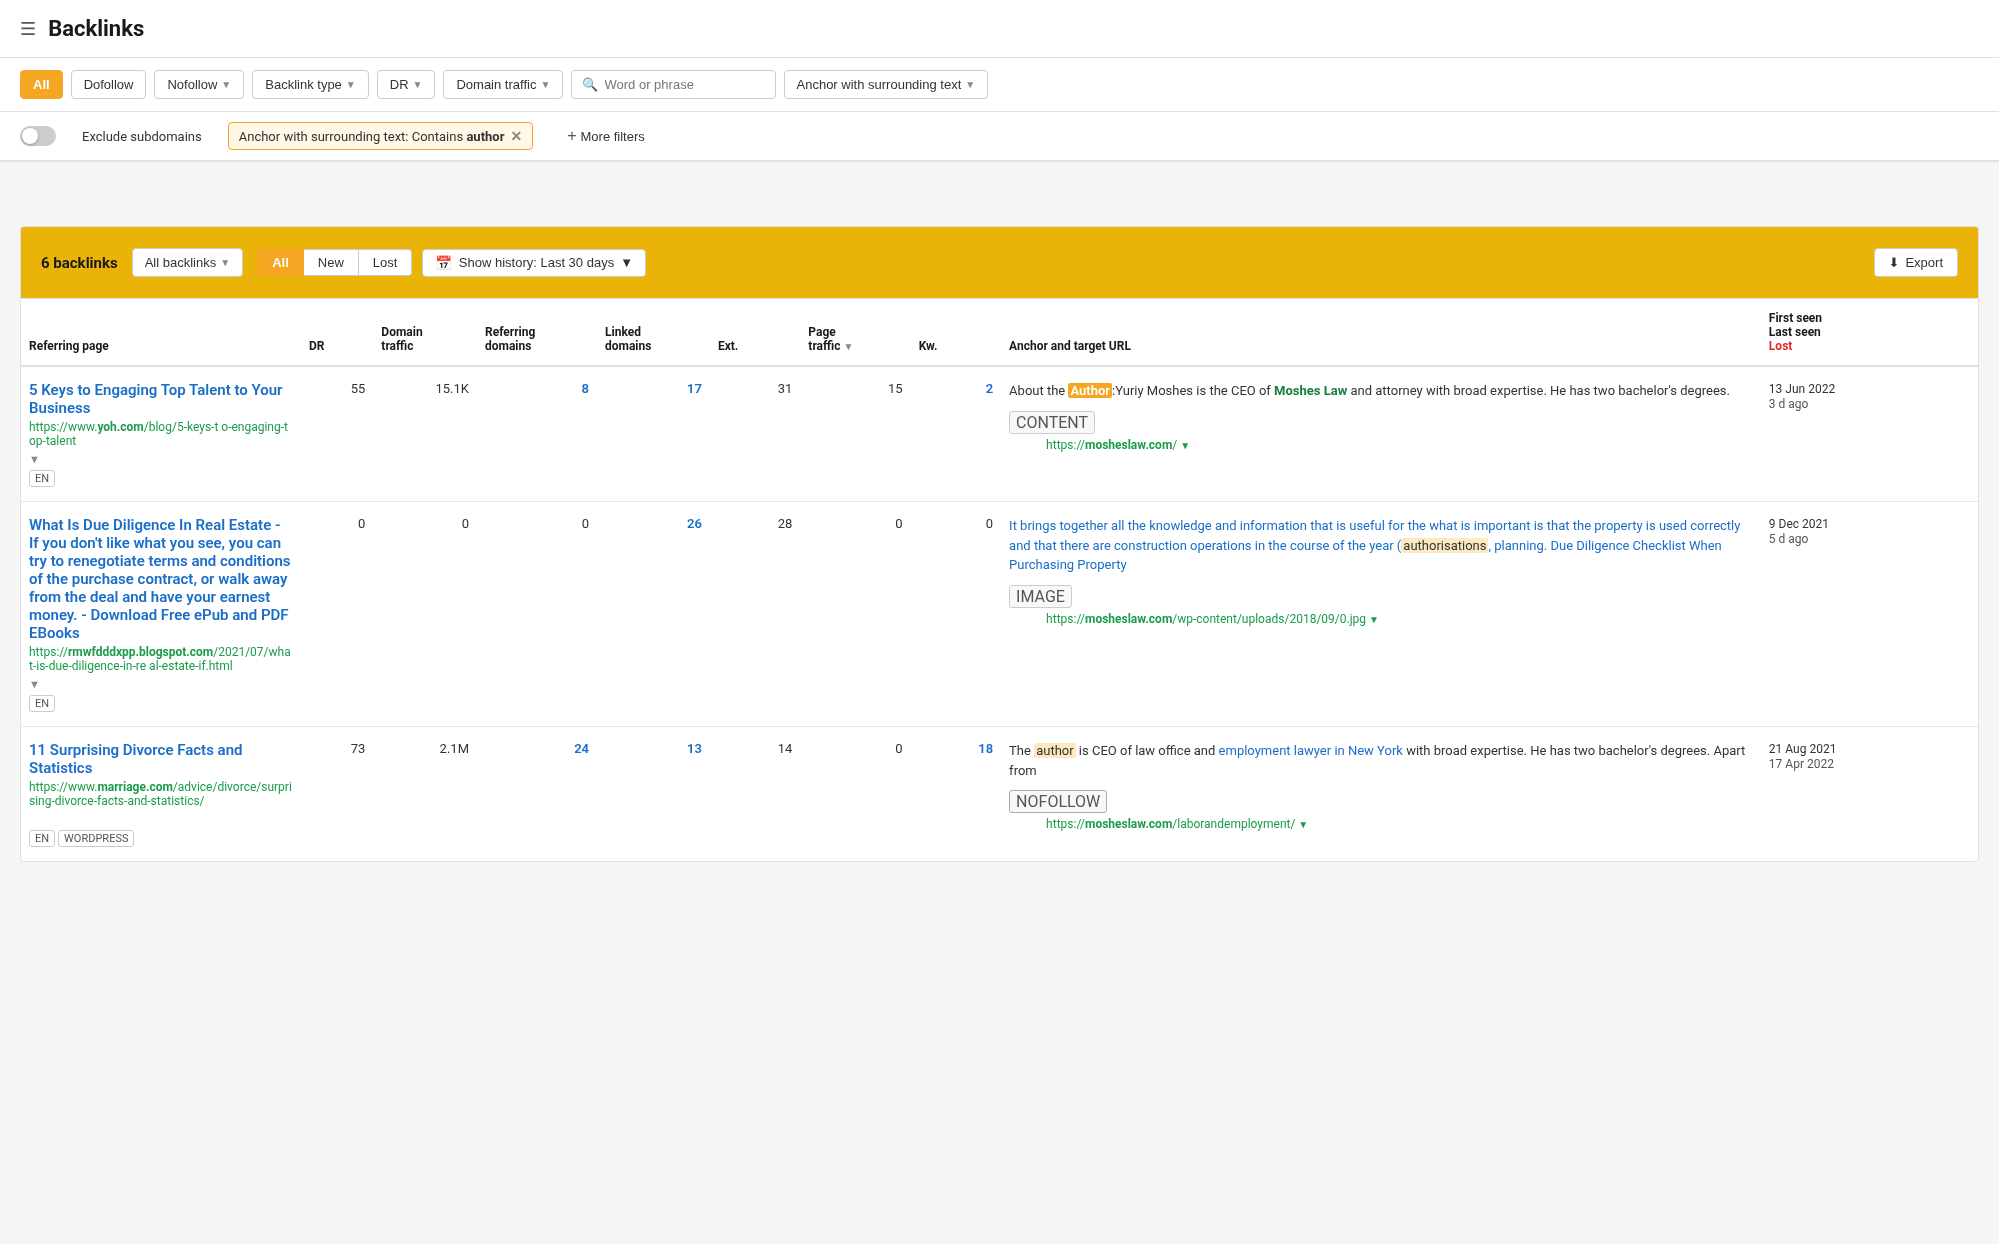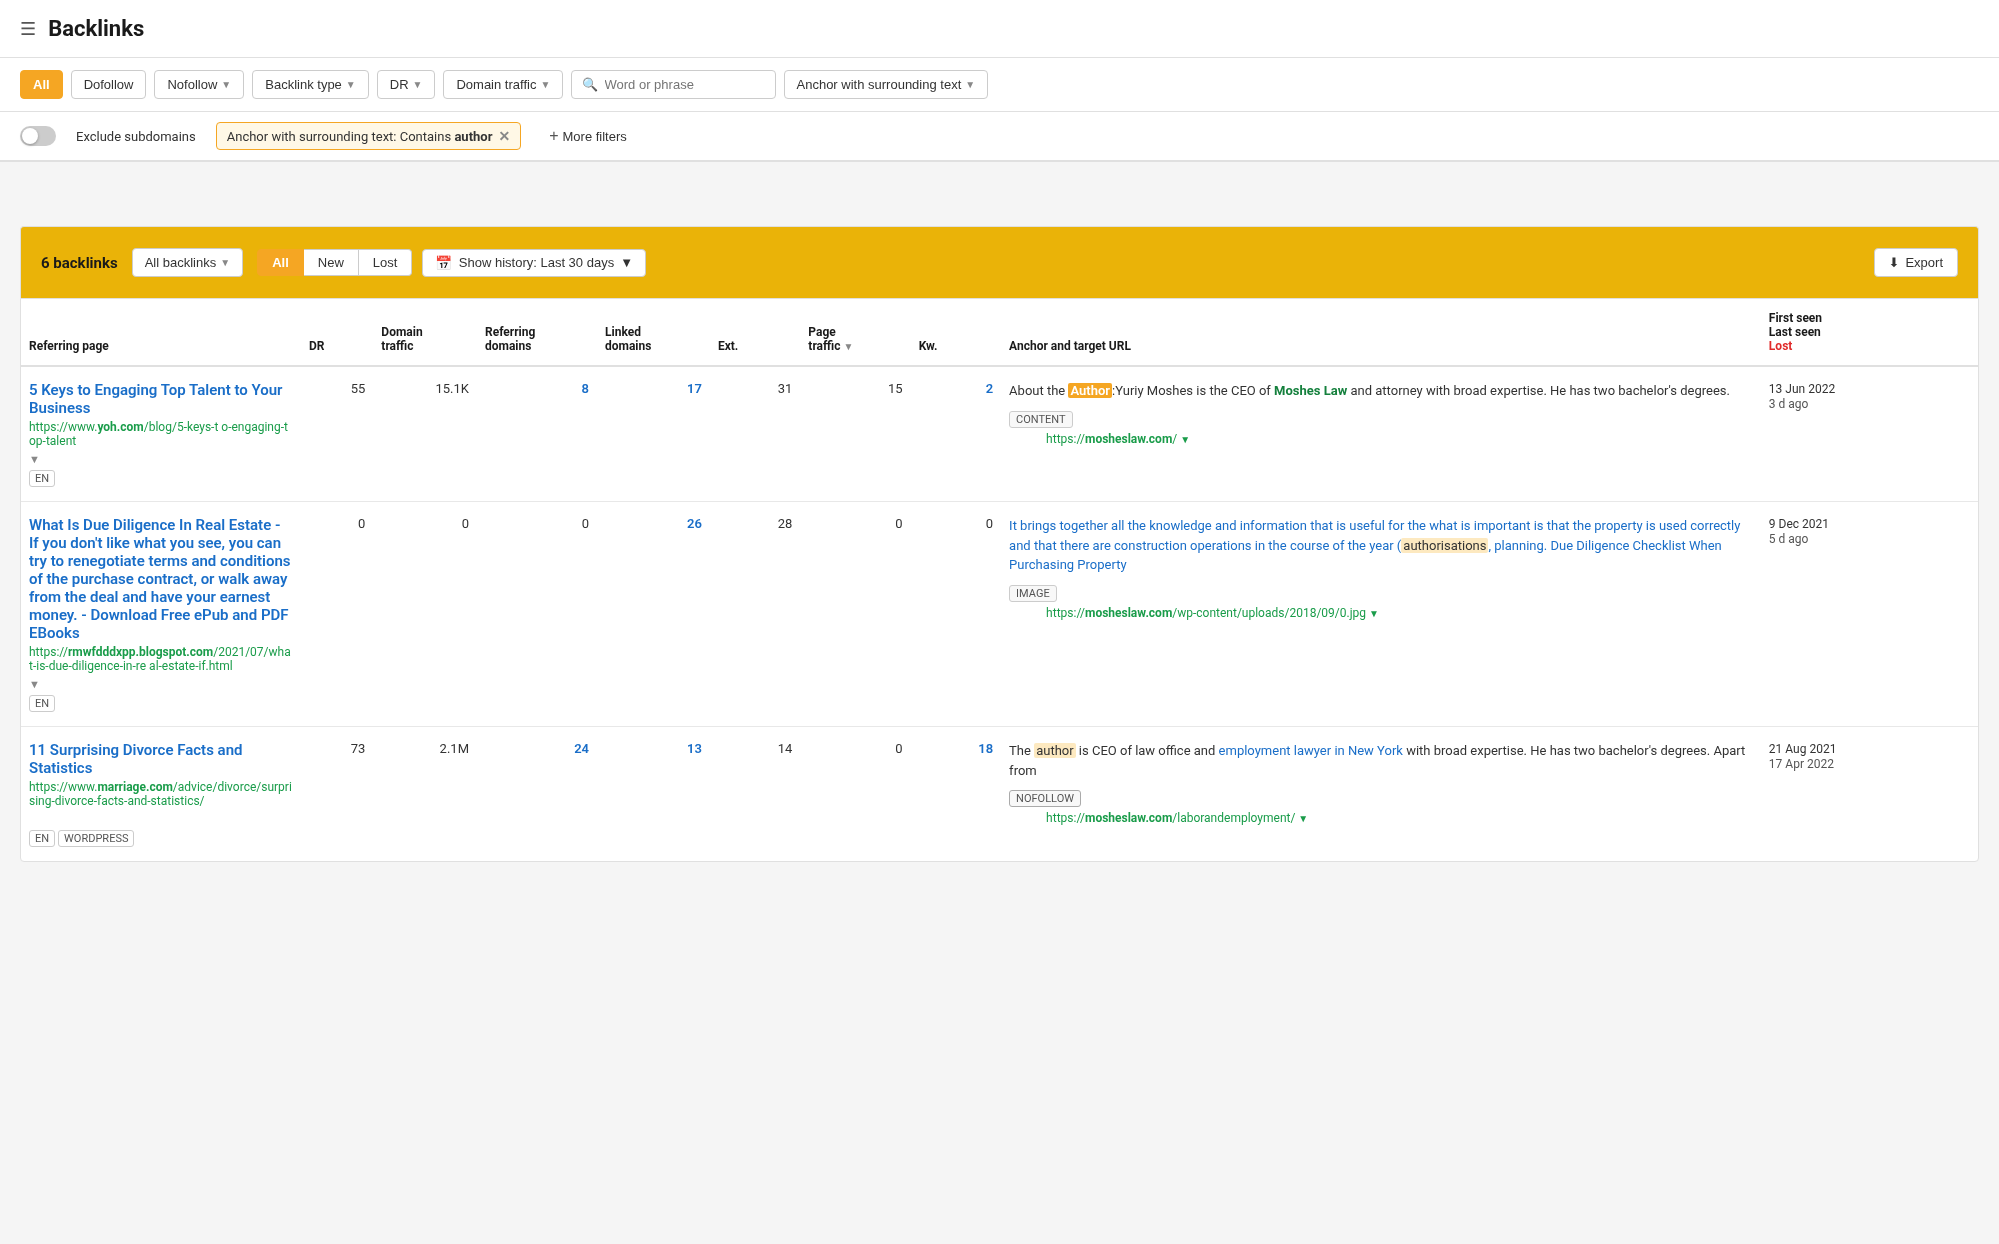--- a/index.html
+++ b/index.html
@@ -12,21 +12,21 @@
     .filters-bar { background: #fff; padding: 12px 20px; border-bottom: 1px solid #e0e0e0; display: flex; align-items: center; gap: 8px; flex-wrap: wrap; }
 
     .filter-btn { border: 1px solid #ccc; background: #fff; border-radius: 4px; padding: 6px 12px; cursor: pointer; font-size: 13px; color: #333; display: flex; align-items: center; gap: 4px; white-space: nowrap; }
     .filter-btn.active { background: #f5a623; border-color: #f5a623; color: #fff; font-weight: 600; }
     .filter-btn .chevron { font-size: 10px; color: #888; }
 
     .search-input-wrap { border: 1px solid #ccc; border-radius: 4px; padding: 6px 10px; display: flex; align-items: center; gap: 6px; background: #fff; }
     .search-input-wrap input { border: none; outline: none; font-size: 13px; color: #701a75; width: 160px; }
     .search-icon { color: #888; font-size: 13px; }
 
-    .subfilters-bar { background: #fff; padding: 10px 20px; border-bottom: 2px solid #e0e0e0; display: flex; align-items: center; gap: 20px; flex-wrap: wrap; }
+    .subfilters-bar { background: #fff; padding: 10px 20px; border-bottom: 2px solid #e0e0e0; display: flex; align-items: center; gap: 26px; flex-wrap: wrap; }
 
     .toggle { width: 36px; height: 20px; background: #ccc; border-radius: 10px; position: relative; cursor: pointer; }
     .toggle-thumb { width: 16px; height: 16px; background: #fff; border-radius: 50%; position: absolute; top: 2px; left: 2px; transition: left 0.2s; box-shadow: 0 1px 3px rgba(0,0,0,0.3); }
     .subfilters-label { font-size: 13px; color: #333; }
 
     .active-filter-chip { background: #fff8e6; border: 1px solid #f5a623; border-radius: 4px; padding: 5px 10px; font-size: 13px; color: #333; display: flex; align-items: center; gap: 6px; }
     .active-filter-chip .x-btn { cursor: pointer; color: #888; font-size: 14px; font-weight: bold; }
     .active-filter-chip strong { font-weight: 700; }
 
     .more-filters-btn { display: flex; align-items: center; gap: 4px; cursor: pointer; font-size: 13px; color: #333; background: none; border: none; padding: 4px 8px; }
@@ -73,21 +73,21 @@
     .num-link { color: #1a6ec8; font-weight: 600; cursor: pointer; }
     .num-plain { color: #333; }
 
     .anchor-col { max-width: 420px; }
     .anchor-text { color: #333; font-size: 13px; line-height: 1.5; margin-bottom: 6px; }
     .anchor-highlight { background: #f5a623; color: #fff; padding: 0 2px; border-radius: 2px; font-weight: 600; }
     .anchor-highlight-light { background: #fde9c0; color: #333; padding: 0 2px; border-radius: 2px; }
     .anchor-link { color: #1a6ec8; cursor: pointer; }
     .anchor-link-bold { color: #15803d; font-weight: 700; cursor: pointer; }
 
-    .tag-badge { display: inline-block; border: 1px solid #ccc; border-radius: 3px; padding: 1px 6px; font-size: 11px; color: #555; margin-top: 4px; margin-bottom: 4px; background: #f8f8f8; }
+    .tag-badge { display: inline-block; border: 1px solid #ccc; border-radius: 3px; padding: 1px 6px; font-size: 16px; color: #555; margin-top: 4px; margin-bottom: 4px; background: #f8f8f8; }
     .tag-badge.nofollow { border-color: #aaa; }
 
     .target-url { color: #1a9c4a; font-size: 12px; display: block; cursor: pointer; padding-left: 37px; }
     .target-url .bold-part { font-weight: 700; }
     .dropdown-arrow { color: #1a9c4a; font-size: 10px; cursor: pointer; }
 
     .firstseen-col { min-width: 120px; white-space: nowrap; }
     .date-line { font-size: 12px; color: #333; }
     .ago-line { font-size: 12px; color: #555; }
     .lost-label { color: #e02b2b; font-weight: 700; font-size: 12px; }

